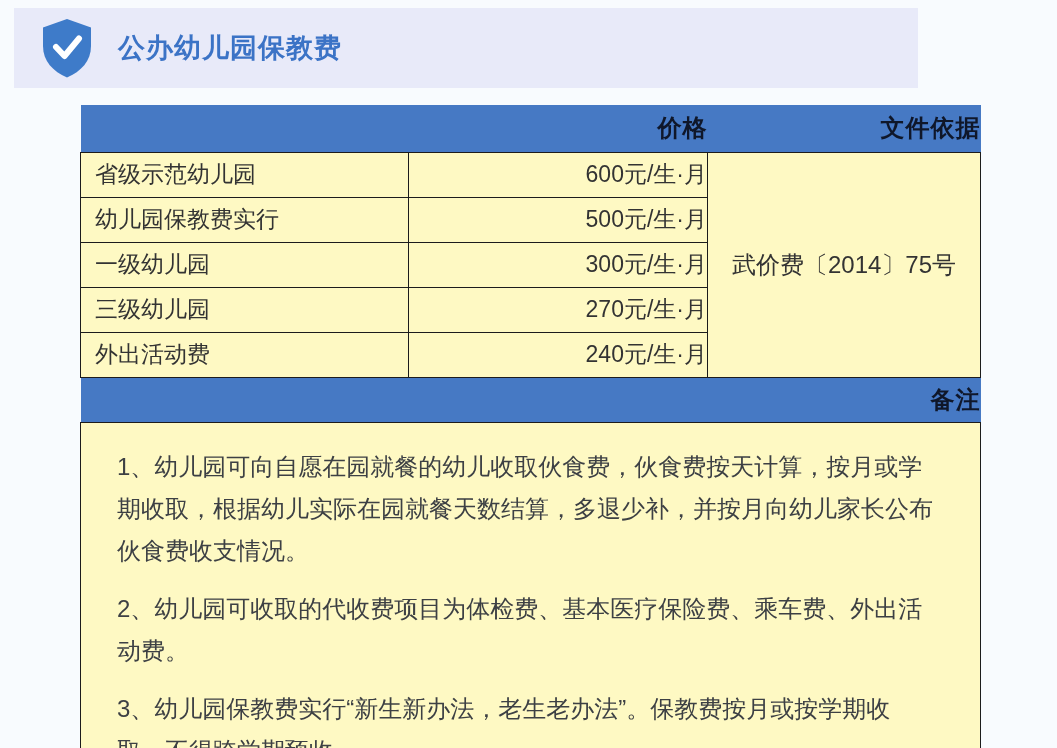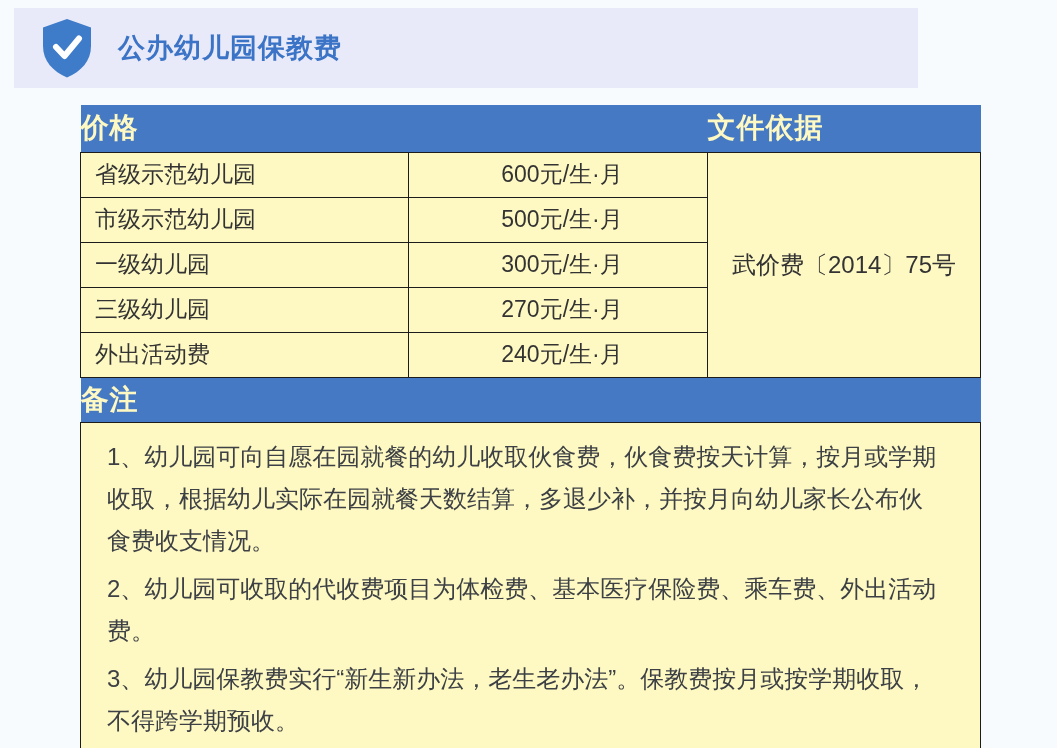--- a/index.html
+++ b/index.html
@@ -33,58 +33,58 @@
     width: 900px;
     border-collapse: collapse;
     table-layout: fixed;
   }
   .fee-table col.c1 { width: 328px; }
   .fee-table col.c2 { width: 299px; }
   .fee-table col.c3 { width: 273px; }
 
   .fee-table th.band-cell {
     background: #4679c4;
-    color: #fef9c3;
-    font-size: 28px; font-weight: bold;
-    text-align: left;
+    color: #0f172a;
+    font-size: 24px; font-weight: bold;
+    text-align: right;
     height: 47px;
     border: none;
     letter-spacing: 1px;
   }
   .fee-table tr.remarks-head th.band-cell { height: 45px; }
 
   .fee-table td {
     background: #fef9c3;
     border: 1.5px solid #1c1c1c;
     font-size: 23px;
     color: #333333;
     height: 45px;
     vertical-align: middle;
   }
   .fee-table td.level-cell { padding-left: 14px; text-align: left; }
-  .fee-table td.price-cell { padding-left: 8px; text-align: center; }
+  .fee-table td.price-cell { padding-left: 8px; text-align: right; }
   .fee-table td.basis-cell {
     text-align: center;
     font-size: 24px;
     line-height: 45px;
     padding: 0 10px;
   }
   .fee-table td.basis-cell .basis-inner {
     display: inline-block;
     max-width: 235px;
   }
   .fee-table td.notes-cell {
     padding: 7px 28px 9px 20px;
     font-size: 24px;
     line-height: 42px;
     color: #3d4044;
     text-align: left;
     height: auto;
   }
-  .notes-cell p { margin: 6px; }
+  .notes-cell p { margin: 16px; }
 </style>
 </head>
 <body>
 
 <div class="page">
 
   <div class="title-band">
     <span class="shield-wrap">
       <svg width="54" height="60" viewBox="0 0 54 60" aria-hidden="true">
         <path d="M27 1 L51 9.5 L51 28 C51 43 41 53.5 27 59.5 C13 53.5 3 43 3 28 L3 9.5 Z" fill="#3e7bc9"></path>
@@ -108,21 +108,21 @@
     </tr>
 
     <tr>
       <td class="level-cell">省级示范幼儿园</td>
       <td class="price-cell">600元/生·月</td>
       <td class="basis-cell" rowspan="5">
         <span class="basis-inner">武价费〔2014〕75号</span>
       </td>
     </tr>
     <tr>
-      <td class="level-cell">市级示范幼儿园</td>
+      <td class="level-cell">幼儿园保教费实行</td>
       <td class="price-cell">500元/生·月</td>
     </tr>
     <tr>
       <td class="level-cell">一级幼儿园</td>
       <td class="price-cell">300元/生·月</td>
     </tr>
     <tr>
       <td class="level-cell">三级幼儿园</td>
       <td class="price-cell">270元/生·月</td>
     </tr>

